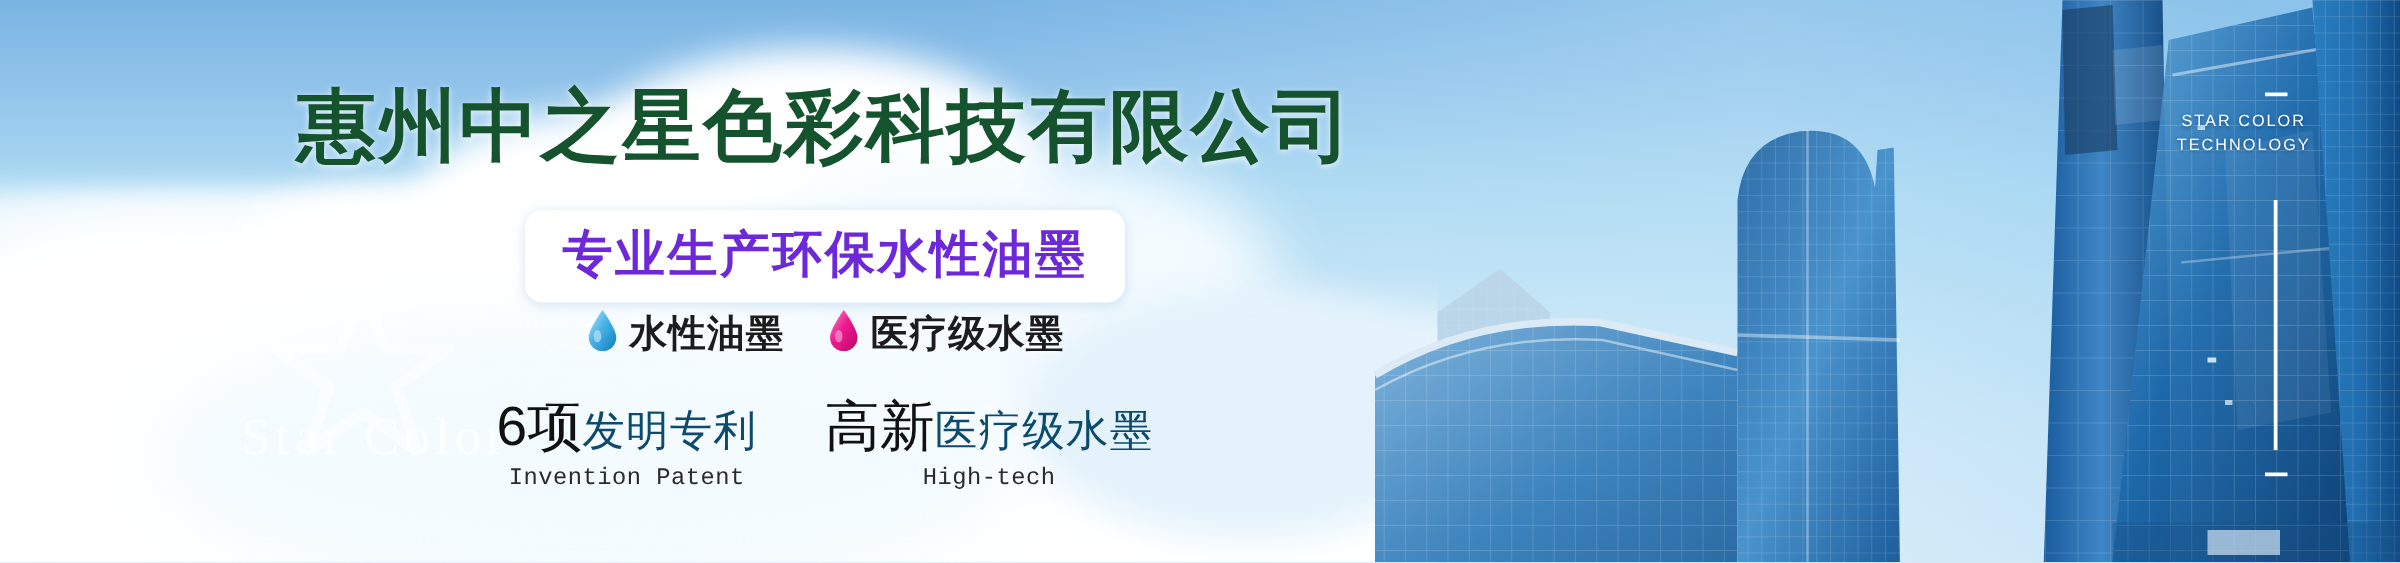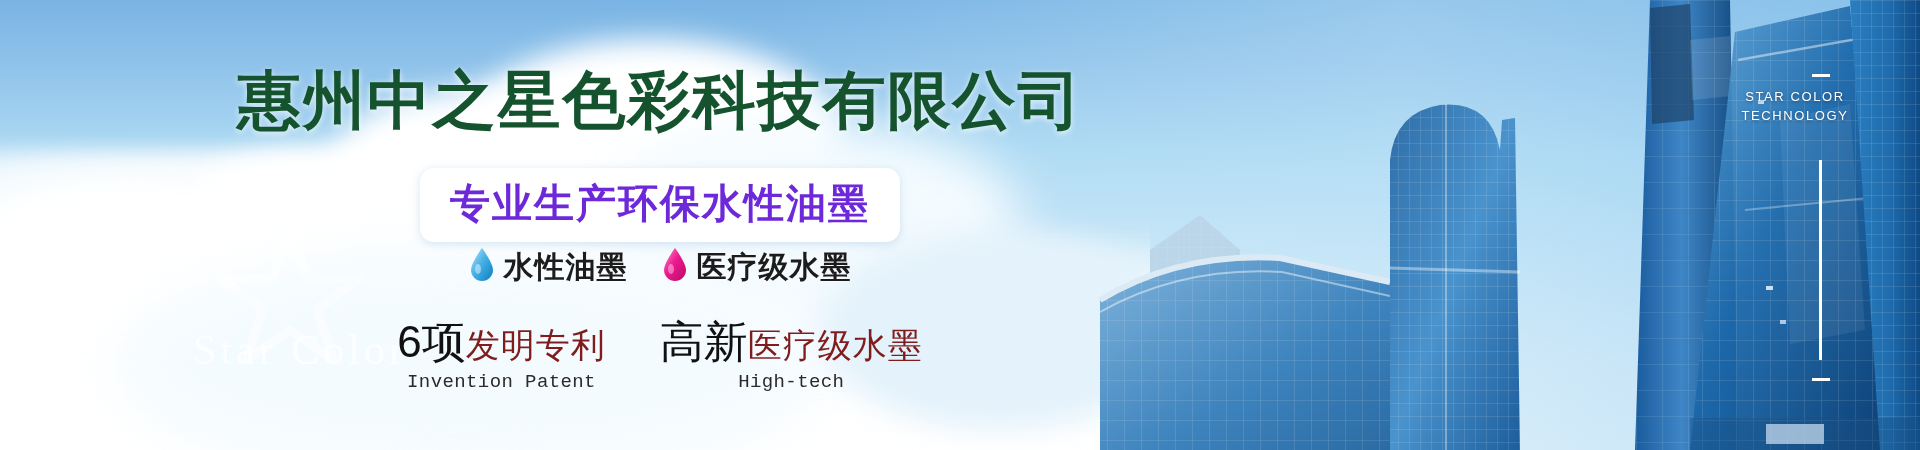--- a/index.html
+++ b/index.html
@@ -126,21 +126,21 @@
     position:absolute; top:320px; left:0; width:1320px;
     display:flex; align-items:flex-start; justify-content:center;
     gap:54px;
   }
   .badge{text-align:center;}
   .badge-cn{white-space:nowrap; line-height:1;}
   .badge-big{
     font-size:44px; font-weight:normal; color:#111; letter-spacing:0px;
   }
   .badge-small{
-    font-size:34px; font-weight:500; color:#7f1d1d; letter-spacing:1px;
+    font-size:34px; font-weight:500; color:#0c4a6e; letter-spacing:1px;
   }
   .badge-en{
     margin-top:7px;
     font-size:19px; color:#2b2b2b; letter-spacing:.4px;font-family:Liberation Mono, monospace;
   }
 </style>
 </head>
 <body>
 
 <div class="banner">

